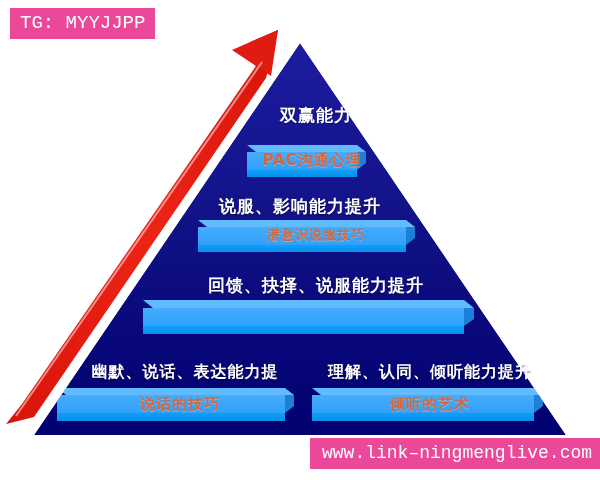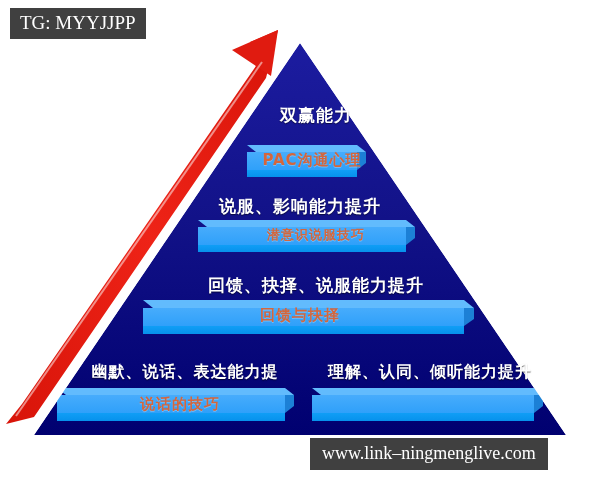--- a/index.html
+++ b/index.html
@@ -63,23 +63,23 @@
   #bar3-label  { left: 0; top: 306px; width: 600px; font-size: 15px; }
   
   #tier4-title-left  { left: 70px;  top: 362px; width: 230px; font-size: 16px; }
   #tier4-title-right { left: 310px; top: 362px; width: 240px; font-size: 16px; }
   #bar4-label-left   { left: 70px;  top: 395px; width: 220px; font-size: 15px; }
   #bar4-label-right  { left: 315px; top: 395px; width: 230px; font-size: 15px; }
 
   
   .watermark {
     position: absolute;
-    background: #404040;
+    background: #ec4899;
     color: #ffffff;
-    font-family: Liberation Serif, serif;
+    font-family: Liberation Mono, monospace;
     white-space: nowrap;
   }
   #watermark-top {
     left: 10px;
     top: 8px;
     padding: 4px 10px 5px 10px;
     font-size: 19px;
   }
   #watermark-bottom {
     left: 310px;
@@ -165,22 +165,22 @@
     </svg>
   </div>
 
   <div class="tier-title" id="tier1-title">双赢能力</div>
   <div class="bar-label" id="bar1-label">PAC沟通心理</div>
 
   <div class="tier-title" id="tier2-title">说服、影响能力提升</div>
   <div class="bar-label" id="bar2-label">潜意识说服技巧</div>
 
   <div class="tier-title" id="tier3-title">回馈、抉择、说服能力提升</div>
-  <div class="bar-label" id="bar3-label">回馈与抉择</div>
 
   <div class="tier-title" id="tier4-title-right">理解、认同、倾听能力提升</div>
   <div class="tier-title" id="tier4-title-left">幽默、说话、表达能力提</div>
   <div class="bar-label" id="bar4-label-left">说话的技巧</div>
+  <div class="bar-label" id="bar4-label-right">倾听的艺术</div>
 
   <div class="watermark" id="watermark-top">TG: MYYJJPP</div>
   <div class="watermark" id="watermark-bottom">www.link–ningmenglive.com</div>
 
 </div>
 
 </body></html>

